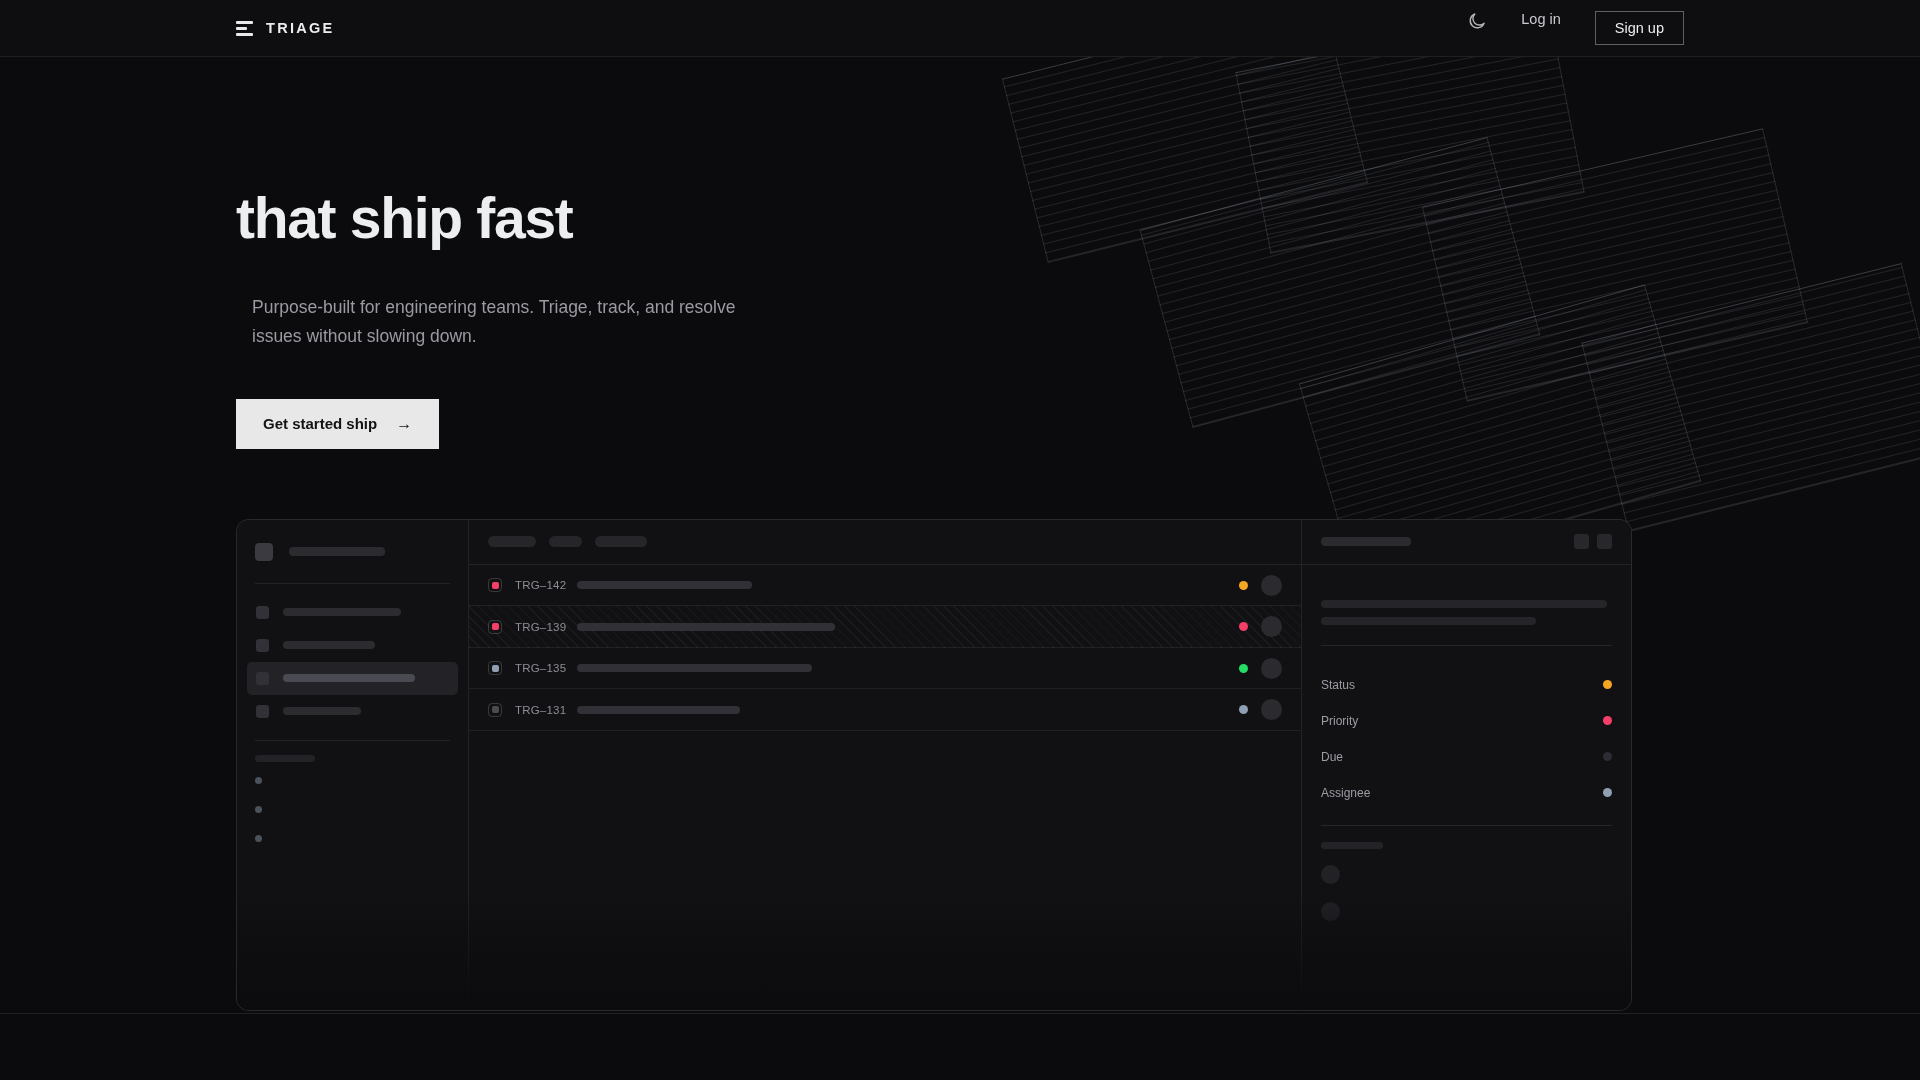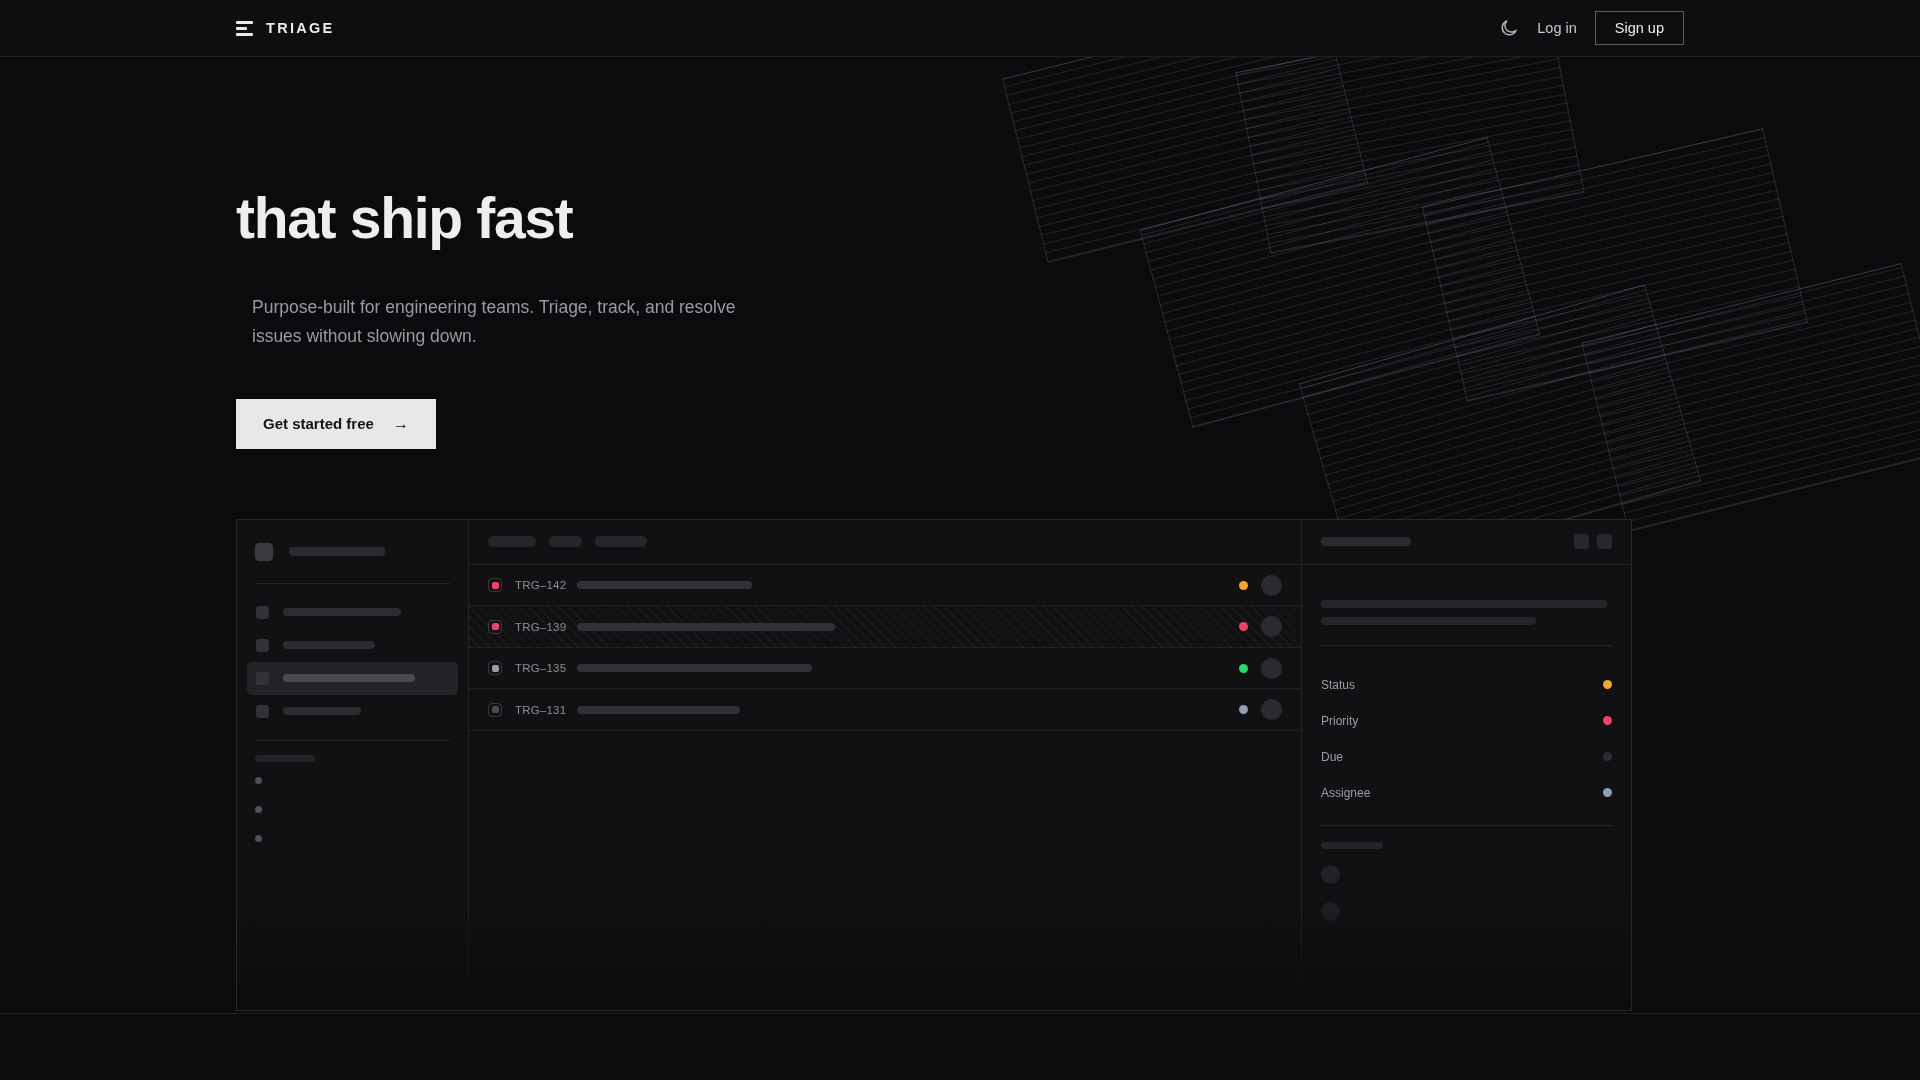--- a/index.html
+++ b/index.html
@@ -40,21 +40,21 @@
   }
   .brand{ display:flex; align-items:center; gap:13px; margin-left:236px; }
   .brand-mark{ display:flex; flex-direction:column; gap:3px; width:17px; }
   .brand-mark i{ display:block; height:3px; background:#e9e9ec; border-radius:1px; }
   .brand-mark i:nth-child(1){ width:17px; }
   .brand-mark i:nth-child(2){ width:11px; }
   .brand-mark i:nth-child(3){ width:17px; }
   .brand-text{
     font-size:14.5px; font-weight:700; letter-spacing:2.3px; color:#ececef;
   }
-  .nav-right{ margin-left:auto; margin-right:236px; display:flex; align-items:center; gap:18px; }
+  .nav-right{ margin-left:auto; margin-right:236px; display:flex; align-items:flex-start; gap:34px; }
   .moon{ width:20px; height:20px; color:#b3b3ba; display:block; }
   .nav-link{ font-size:14.5px; color:#c9c9d0; }
   .signup{
     font-size:14.5px; color:#ececef; padding:8px 19px;
     border:1px solid rgba(255,255,255,.34); background:transparent;
     font-family:"Liberation Sans", sans-serif;
   }
 
   
   .hero{ position:relative; z-index:3; padding-left:236px; padding-top:62px; }
@@ -74,21 +74,21 @@
     font-family:"Liberation Sans", sans-serif;
   }
   .cta .arrow{ font-size:16px; font-weight:400; }
 
   
   .mock{
     position:relative; z-index:4;
     margin:70px 0 0 236px;
     width:1396px; height:492px;
     border:1px solid rgba(255,255,255,.10);
-    border-radius:1px; overflow:hidden;
+    border-radius:13px; overflow:hidden;
     display:flex; background:#111113;
   }
   .mock::after{
     content:""; position:absolute; left:0; right:0; bottom:0; height:120px;
     background:linear-gradient(180deg, rgba(11,11,13,0) 0%, rgba(11,11,13,.92) 92%);
     pointer-events:none;
   }
   .sk{ background:#2b2b2f; border-radius:4px; display:block; }
 
   
@@ -202,21 +202,21 @@
     </div>
   </div>
 
   <div class="hero">
     <h1>
       <br>
       <span>that ship fast</span>
     </h1>
     <p>Purpose-built for engineering teams. Triage, track, and resolve issues without slowing down.</p>
     <button class="cta">
-      <span>Get started free</span>
+      <span>Get started ship</span>
       <span class="arrow">→</span>
     </button>
   </div>
 
   <div class="mock">
 
     <div class="mk-side">
       <div class="mk-ws">
         <span class="sq"></span>
         <span class="sk" id="ws-bar" style="height: 9px; width: 96px;"></span>

